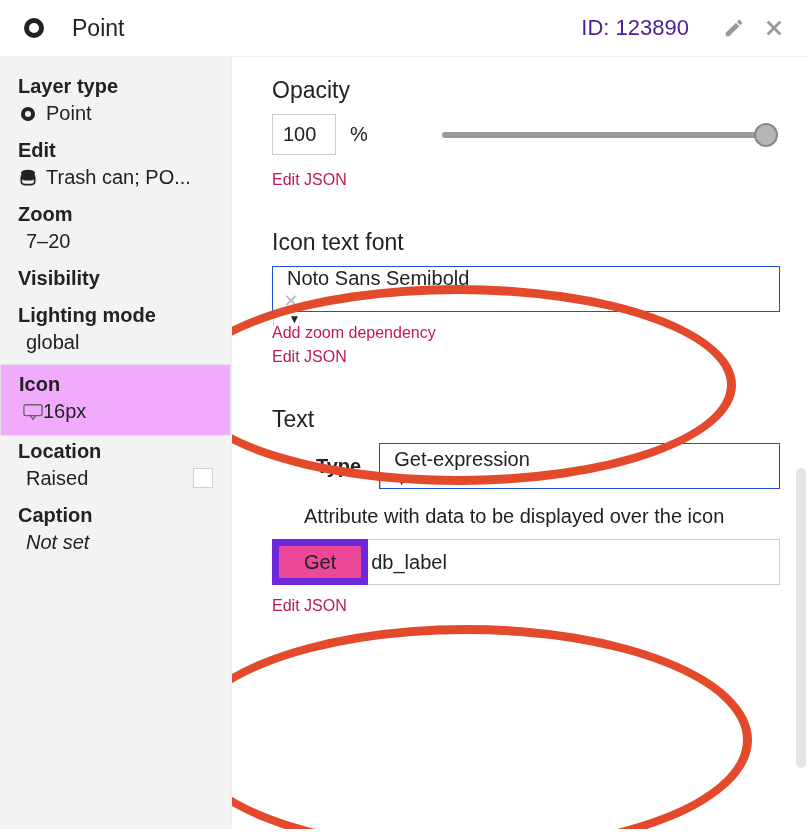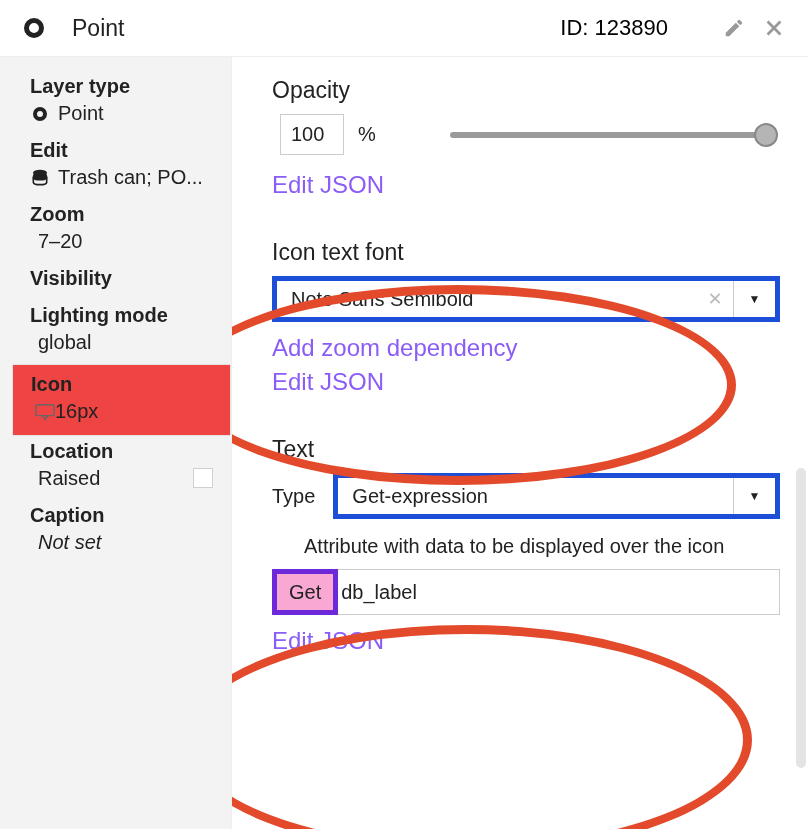--- a/index.html
+++ b/index.html
@@ -24,41 +24,41 @@
     border: 5px solid #222;
     border-radius: 50%;
     margin-right: 28px;
   }
   .header .title {
     font-size: 23px;
     font-weight: 400;
     flex: 1;
   }
   .header .idwrap {
-    color: #000000;
+    color: #4c1d95;
     font-size: 22px;
-    margin-right: 40px;
+    margin-right: 19px;
   }
   .header .icon-btn {
     color: #888;
     margin-left: 12px;
     display: inline-flex;
     align-items: center;
     justify-content: center;
     width: 28px; height: 28px;
     cursor: pointer;
   }
   .main {
     display: flex;
     height: calc(100% - 60px);
   }
   .sidebar {
     width: 232px;
     background: #f3f3f3;
-    padding: 14px 0 0 12px;
+    padding: 14px 0 0 0;
     border-right: 1px solid #eee;
   }
   .sb-section {
     padding: 4px 18px 10px 18px;
   }
   .sb-label {
     font-size: 20px;
     font-weight: 700;
     margin-bottom: 4px;
   }
@@ -79,21 +79,21 @@
     width: 20px; height: 20px;
     align-items: center; justify-content: center;
   }
   .sidebar .mini-point {
     width: 14px; height: 14px;
     border: 4px solid #222;
     border-radius: 50%;
   }
   .sidebar .mini-db svg { width: 20px; height: 20px; }
   .sb-icon-block {
-    background: #ef4444;
+    background: #f0abfc;
     padding: 8px 18px 10px 18px;
     border: 1px solid #e3e3e3;
   }
   .sb-icon-block .pill {
     display: inline-flex;
     align-items: center;
     font-size: 20px;
     padding-left: 4px;
   }
   .sb-loc-row {
@@ -115,21 +115,20 @@
   .sec-title {
     font-size: 23px;
     font-weight: 400;
     margin-bottom: 10px;
   }
   .opacity-row {
     display: flex;
     align-items: center;
     gap: 14px;
     margin-bottom: 16px;
-    margin-left: 8px;
   }
   .num-input {
     border: 1px solid #ccc;
     padding: 8px 10px;
     font-size: 20px;
     width: 64px;
     text-align: left;
   }
   .pct { font-size: 20px; }
   .slider {
@@ -152,33 +151,34 @@
     position: absolute;
     top: 50%;
     right: -4px;
     width: 24px; height: 24px;
     background: #b5b5b5;
     border: 2px solid #888;
     border-radius: 50%;
     transform: translateY(-50%);
   }
   .link {
-    color: #8b5cf6;
-    font-size: 24px;
+    color: #be185d;
+    font-size: 16px;
     display: inline-block;
     margin-bottom: 6px;
     cursor: pointer;
   }
   .block { margin-bottom: 34px; }
   .field {
     display: flex;
     align-items: stretch;
-    border: 5px solid #1d4ed8;
+    border: 1px solid #1d4ed8;
     height: 46px;
     margin-bottom: 12px;
+    flex-direction: column;
   }
   .field .field-text {
     flex: 1;
     padding: 0 14px;
     font-size: 20px;
     display: flex;
     align-items: center;
   }
   .field .clear {
     width: 36px;
@@ -197,40 +197,40 @@
     justify-content: center;
     cursor: pointer;
     font-size: 12px;
   }
   .type-row {
     display: flex;
     align-items: center;
     gap: 18px;
     margin-bottom: 14px;
   }
-  .type-row .lbl { font-size: 20px; font-weight: 400; }
+  .type-row .lbl { font-size: 20px; font-weight: 700; margin-left: 44px; }
   .type-row .field { flex: 1; margin-bottom: 0; }
   .attr-label {
     font-size: 20px;
     margin-bottom: 10px;
     line-height: 1.3;
     margin-left: 32px;
   }
   .get-field {
     display: flex;
     align-items: stretch;
     height: 46px;
     margin-bottom: 12px;
   }
   .get-chip {
-    background: #f9a8d4;
-    border: 5px solid #6d28d9;
-    display: flex;
-    align-items: center;
-    padding: 0 12px;
+    background: #ec4899;
+    border: 7px solid #6d28d9;
+    display: flex;
+    align-items: center;
+    padding: 0 25px;
     font-size: 20px;
   }
   .get-input {
     flex: 1;
     border: 1px solid #ccc;
     border-left: none;
     padding: 0 3px;
     font-size: 20px;
     display: flex;
     align-items: center;

